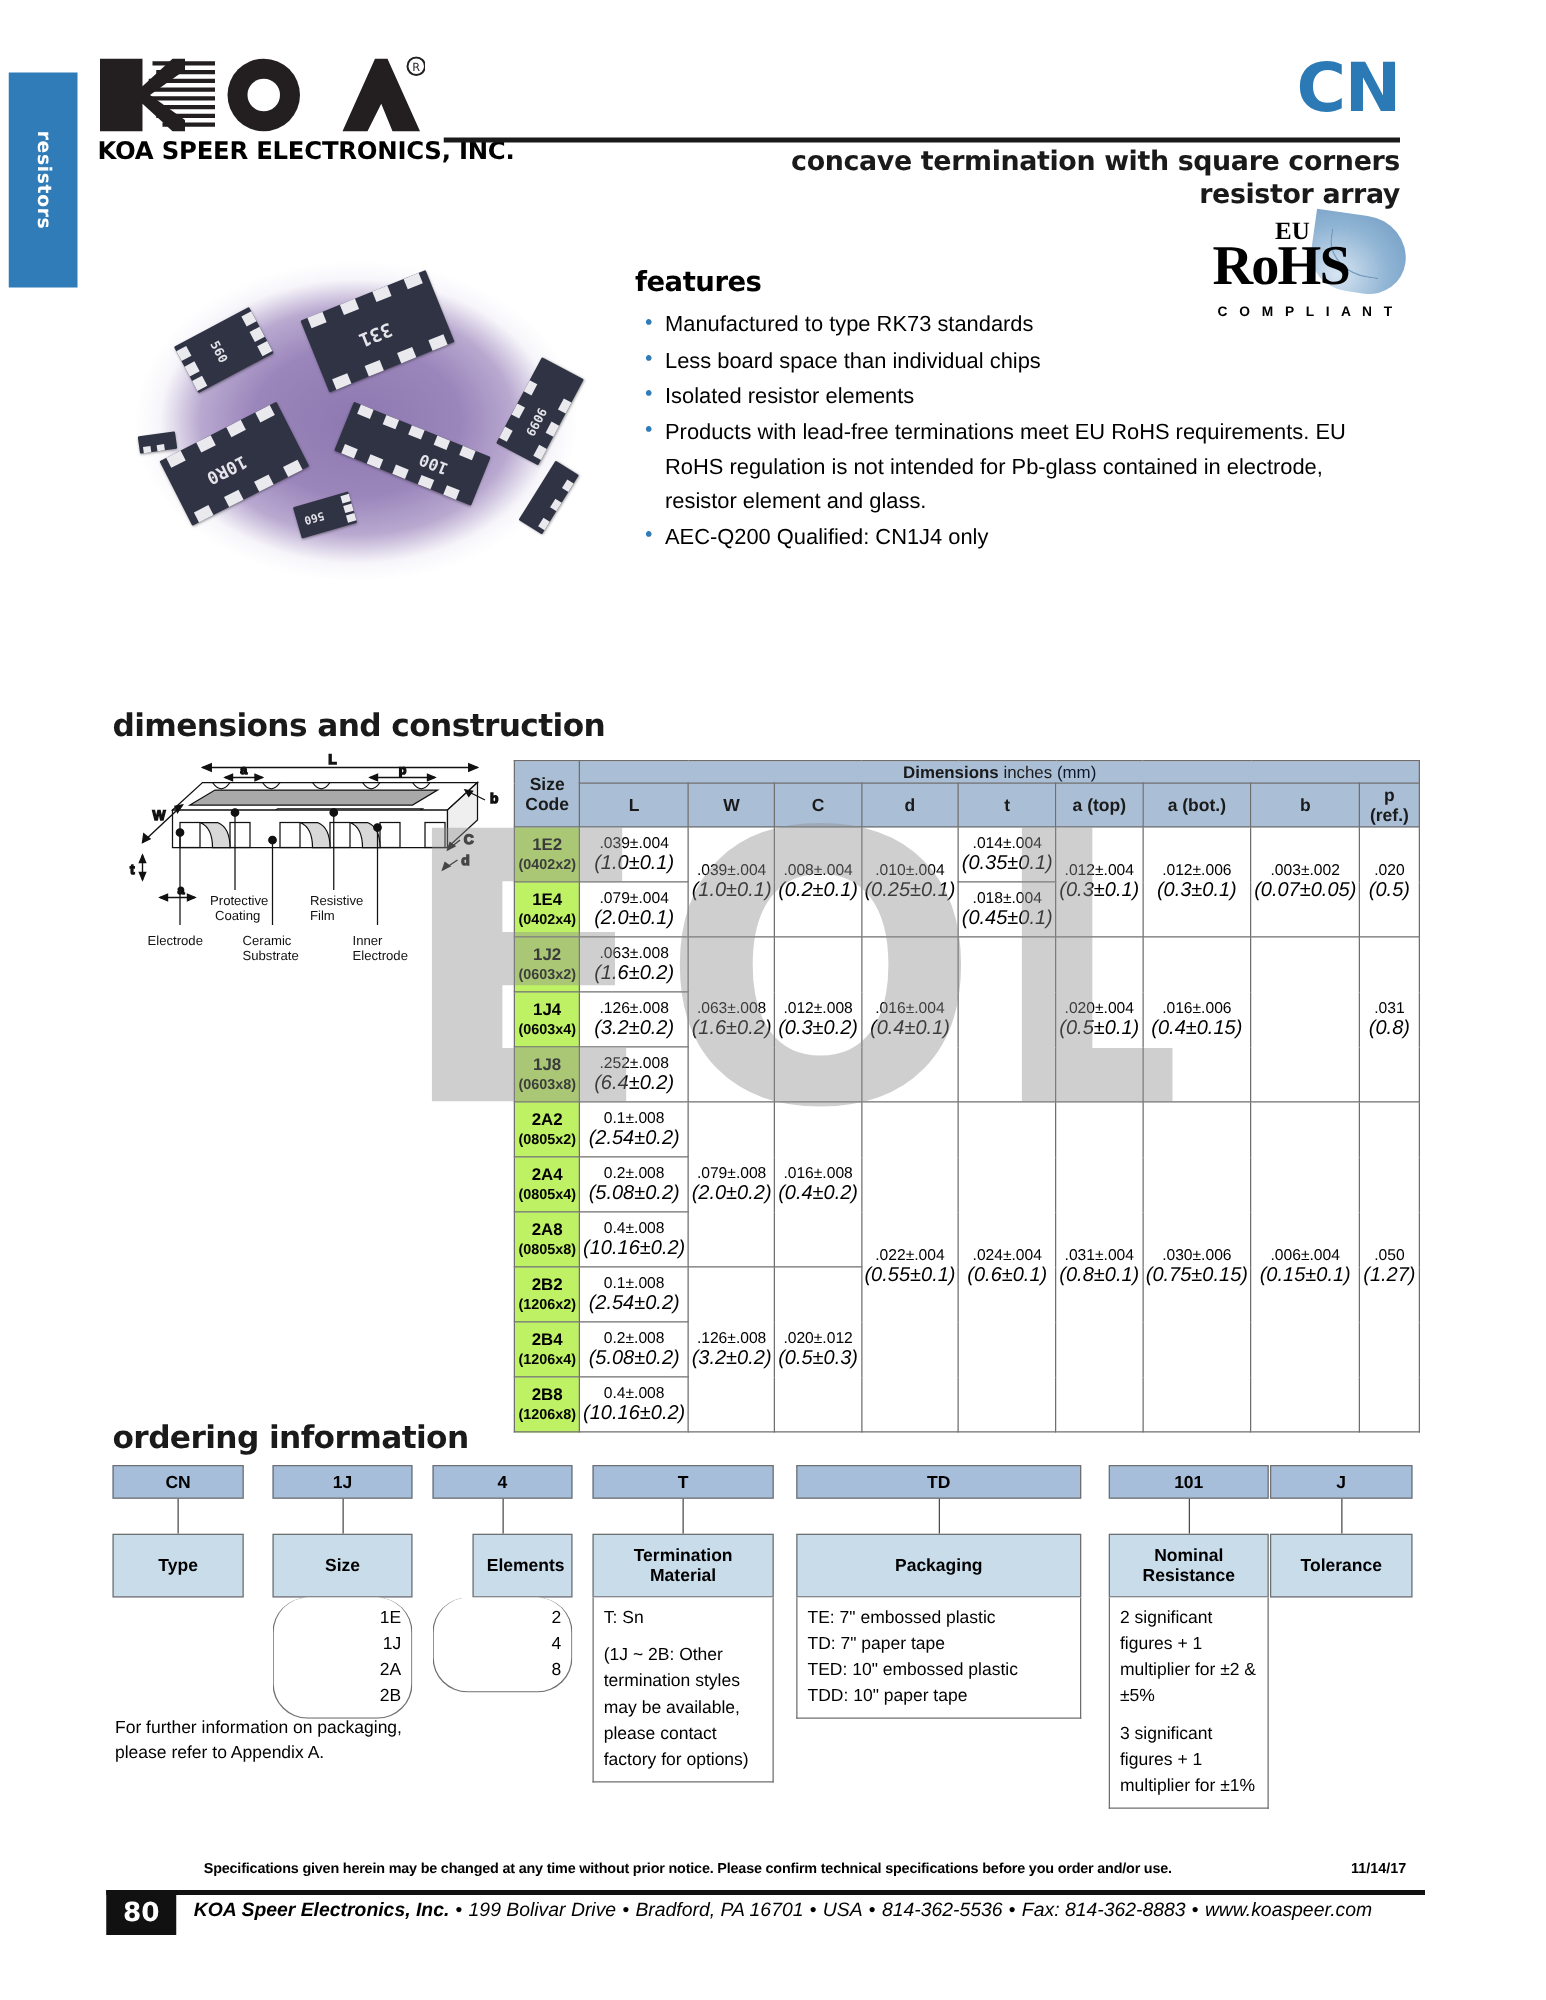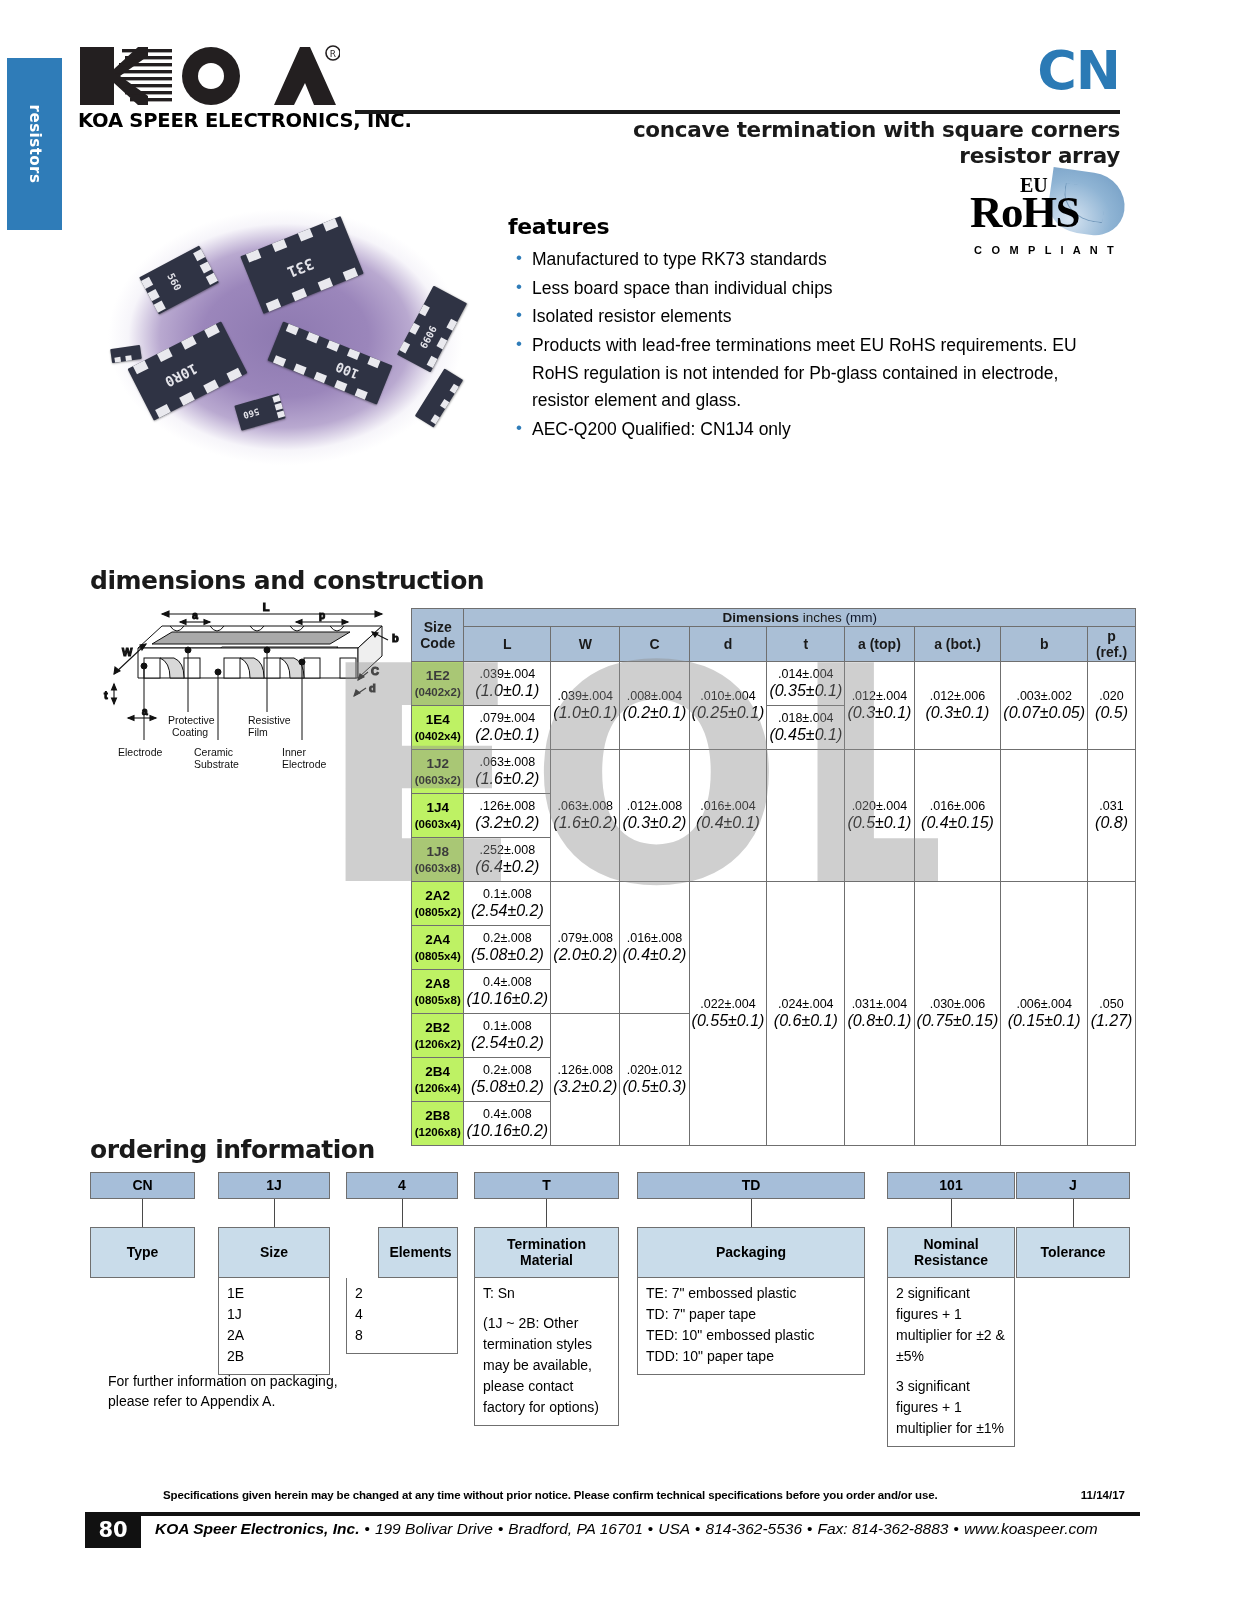--- a/index.html
+++ b/index.html
@@ -171,27 +171,27 @@
   .connector { width: 1px; height: 28px; background: #4a4a4a; margin: 0 auto; }
   .olabel {
     background: #c9dcea; border: 1px solid #6f6f6f; border-bottom: 1px solid #6f6f6f;
     text-align: center; font-weight: bold; font-size: 14px; line-height: 1.15;
     padding: 8px 2px 9px 2px;
   }
   .oitems {
     border: 1px solid #6f6f6f; border-top: none; background: #fff;
     font-size: 14px; line-height: 1.5; padding: 5px 8px 7px 8px;
   }
-  .oitems.center { text-align: left; }
+  .oitems.center { text-align: right; border-radius: 28px; }
   .oitems p { margin-bottom: 0px; }
   .oitems p.gap { margin-top: 9px; }
 
   .appendix-note {
     position: absolute; left: 92px; top: 1371px;
-    font-size: 14px; line-height: 1.45; margin-left: 16px;
+    font-size: 14px; line-height: 1.45;
   }
 
   
   .spec-note {
     position: absolute; left: 163px; top: 1489px;
     font-size: 11.5px; font-weight: bold; letter-spacing: -0.15px;
   }
   .spec-date {
     position: absolute; right: 112px; top: 1489px;
     font-size: 11.5px; font-weight: bold;

